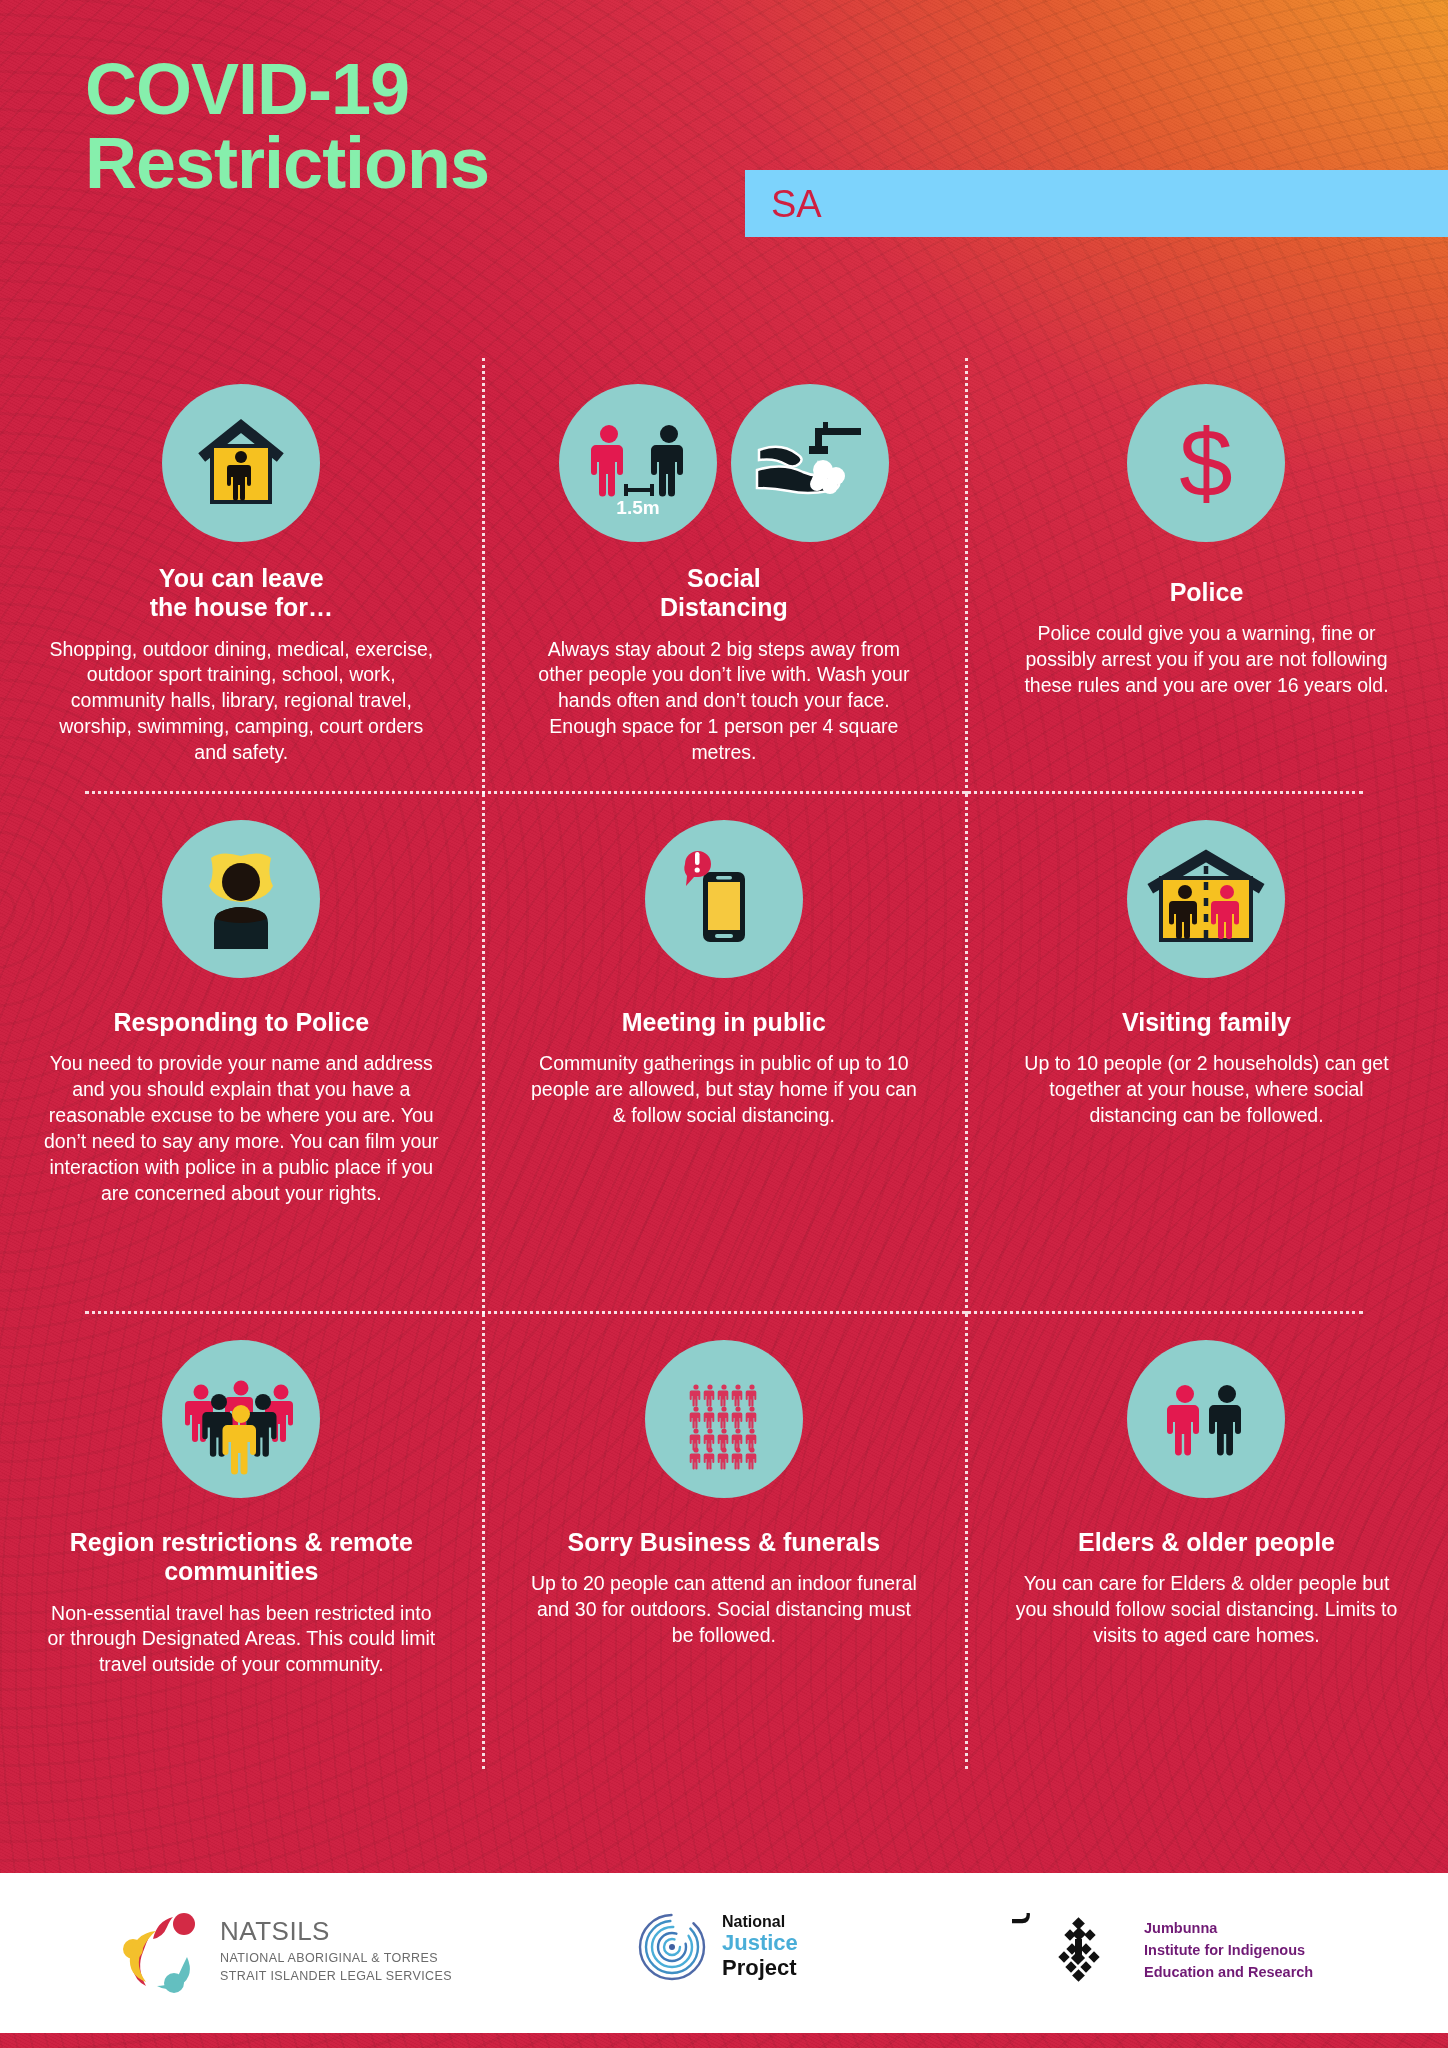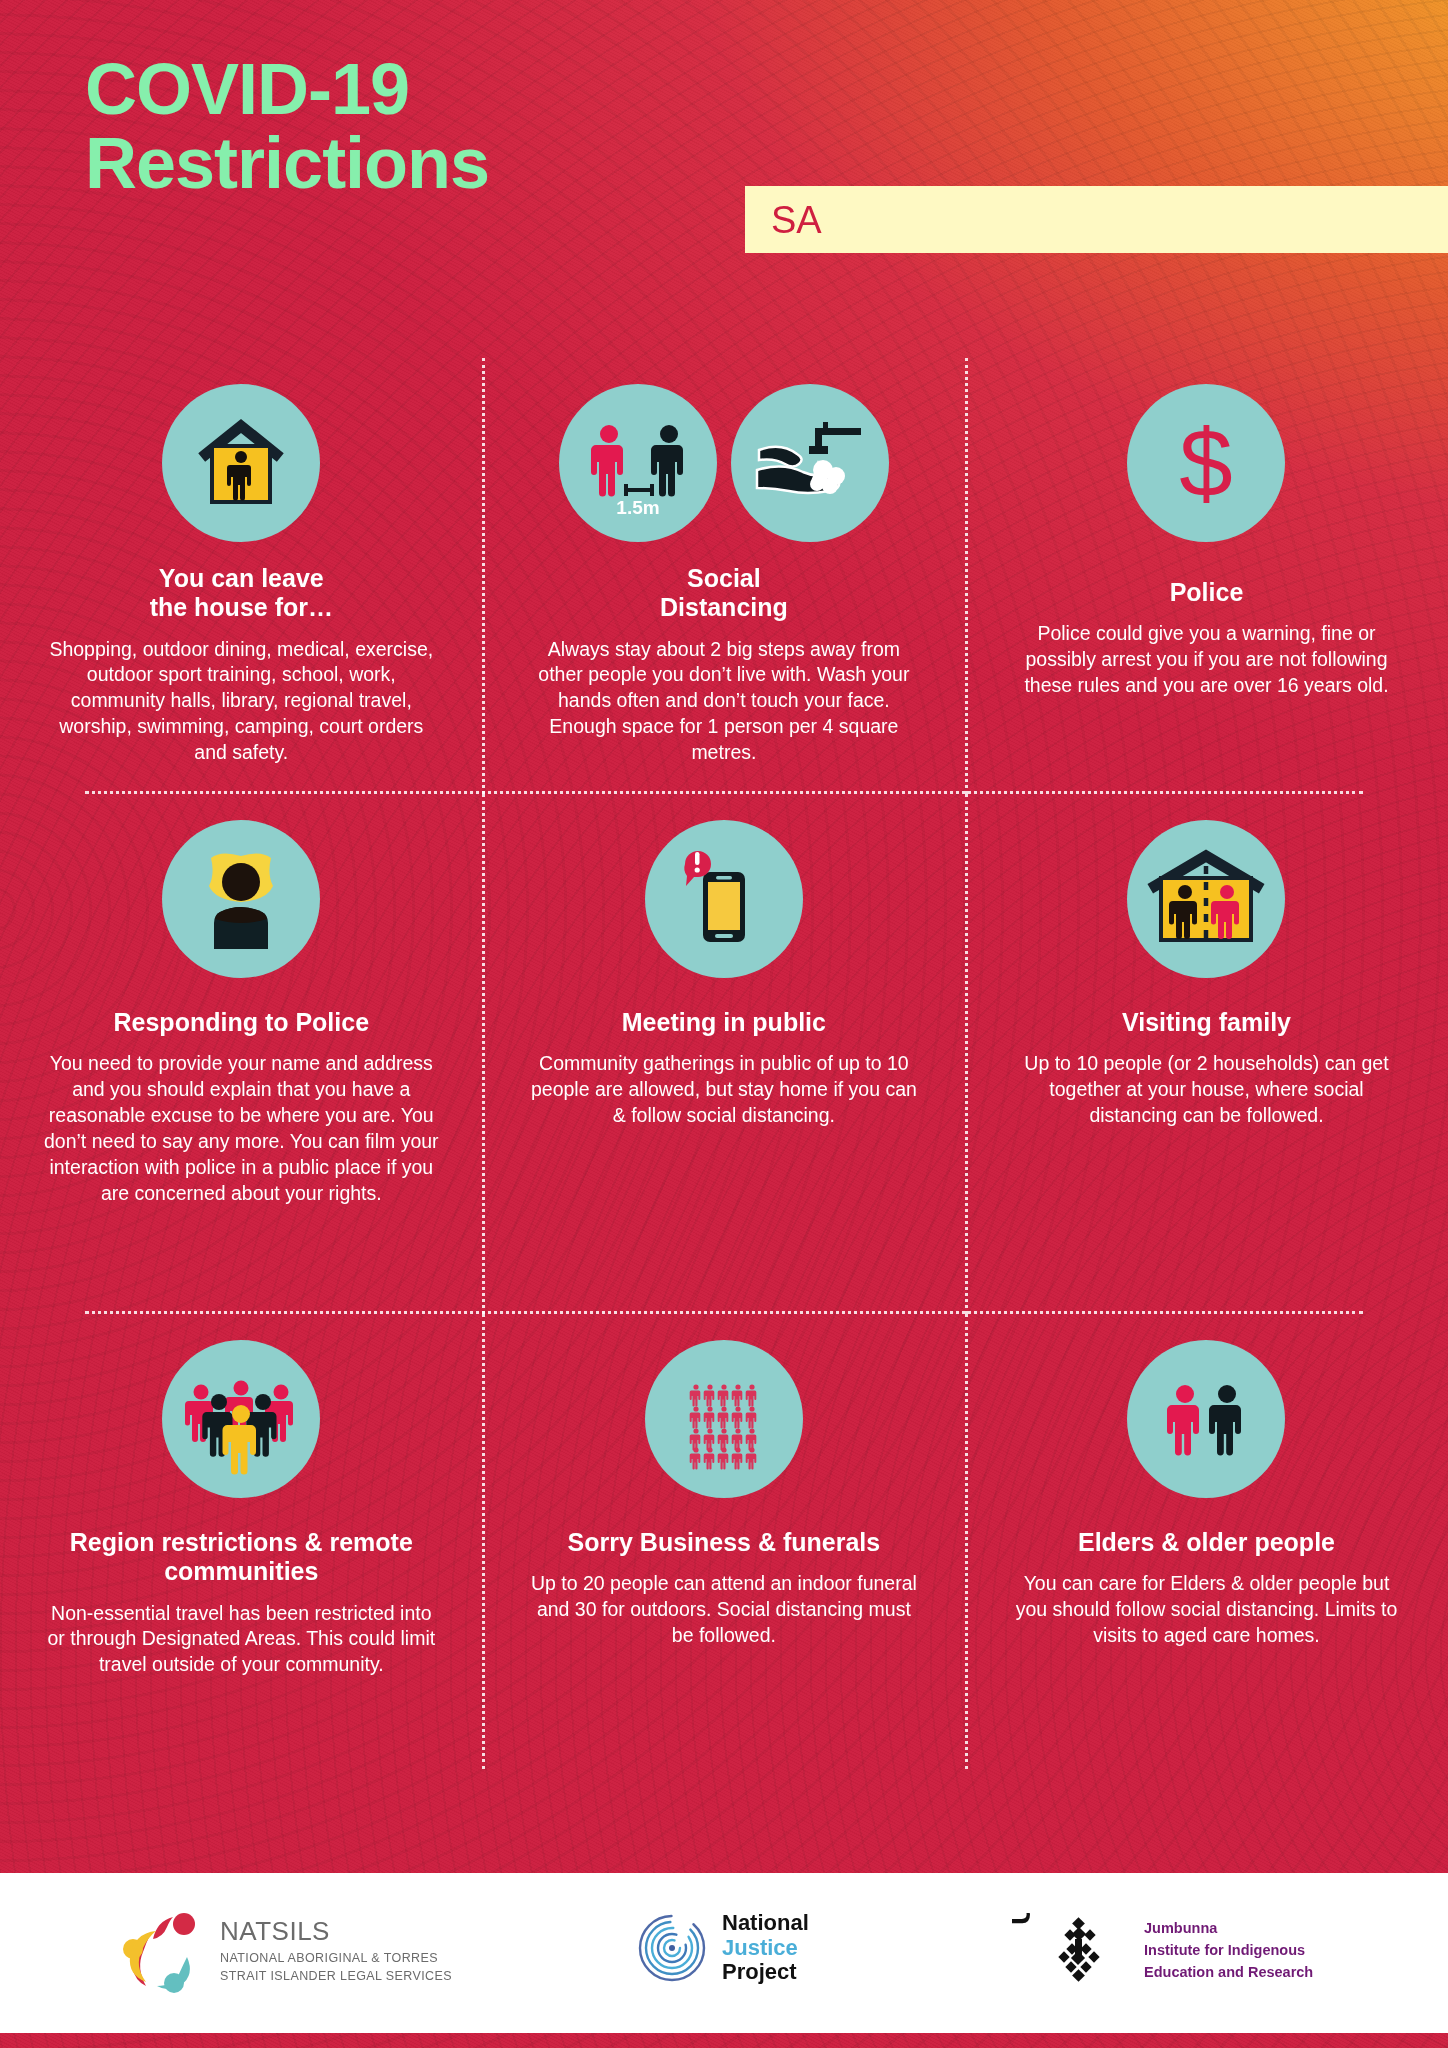--- a/index.html
+++ b/index.html
@@ -40,22 +40,22 @@
 
   
   .header{position:absolute;left:0;top:0;width:1448px;height:270px;}
   .title{
     position:absolute;left:85px;top:52px;
     color:#86efac;font-weight:bold;font-size:72px;line-height:1.03;
     letter-spacing:-1px;
   }
   .title .l2{display:block;}
   .state-box{
-    position:absolute;left:745px;top:186px;width:703px;height:67px;
-    background:#fef9c3;
+    position:absolute;left:745px;top:170px;width:703px;height:67px;
+    background:#7dd3fc;
     text-align:center;
   }
   .state-label{
     position:absolute;left:26px;top:14px;
     color:#cf1f40;font-size:38px;line-height:40px;font-weight:normal;
   }
 
   
   .grid{
     position:absolute;left:0;top:358px;width:1448px;
@@ -106,21 +106,21 @@
     position:absolute;left:0;bottom:15px;width:1448px;height:160px;
     background:#ffffff;
     display:flex;align-items:center;
   }
   .logo{display:flex;align-items:center;gap:14px;}
   .logo-natsils{position:absolute;left:118px;top:34px;}
   .logo-njp{position:absolute;left:636px;top:38px;}
   .logo-uts{position:absolute;left:1012px;top:40px;}
   .lg-title{font-size:26px;color:#6b6b6b;letter-spacing:.5px;}
   .lg-sub{font-size:12.5px;color:#6b6b6b;font-weight:normal;letter-spacing:.4px;line-height:1.42;margin-top:3px;}
-  .njp-l1{font-size:22px;font-weight:bold;color:#111;line-height:1.12;}
+  .njp-l1{font-size:16px;font-weight:bold;color:#111;line-height:1.12;}
   .njp-l2{font-size:22px;font-weight:bold;color:#4aaed8;line-height:1.12;}
   .njp-l3{font-size:22px;font-weight:bold;color:#111;line-height:1.12;}
   .uts-txt{font-size:14.5px;font-weight:bold;color:#701a75;line-height:1.5;}
 </style>
 </head>
 <body>
 
 <div id="poster">
 
   <div class="bg-base"></div>

